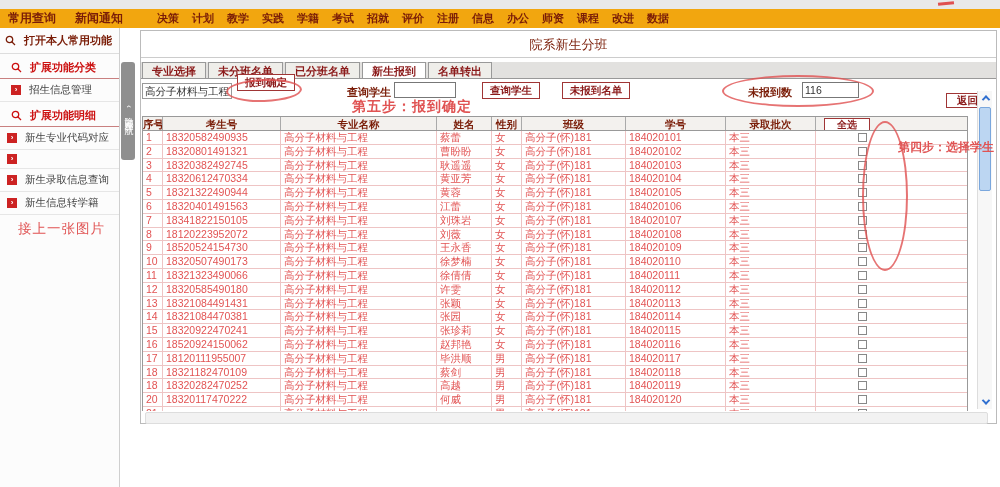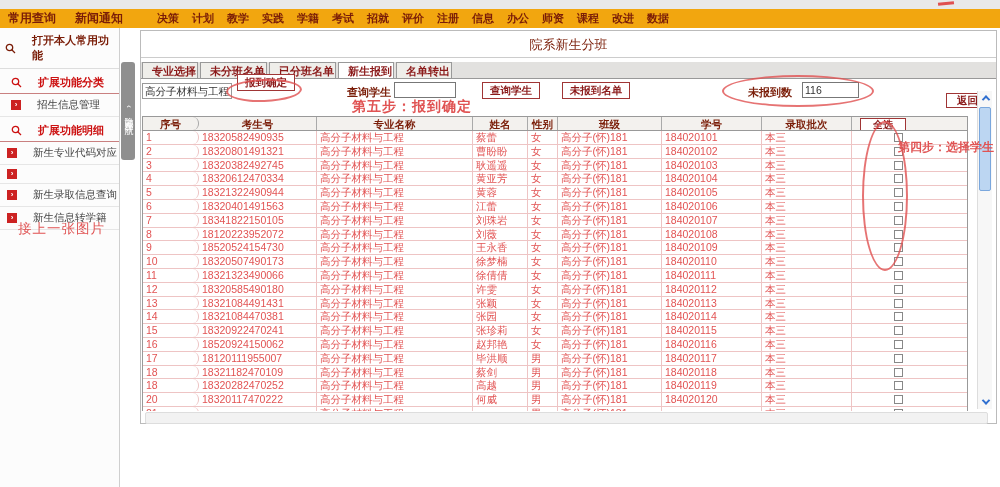--- a/index.html
+++ b/index.html
@@ -17,21 +17,21 @@
   }
   .nav-featured-wrap { display:flex; }
   .nav-featured { font-size:12px; margin-right:19px; cursor:pointer; white-space:nowrap; }
   .nav-items-wrap { display:flex; margin-left:15px; }
   .nav-item { font-size:11px; margin-right:13px; cursor:pointer; white-space:nowrap; }
   
   .sidebar {
     position:absolute; left:0; top:28px; width:120px; height:459px;
     background:#fcfcfc; border-right:1px solid #cfcfcf;
   }
-  .sb-row { display:flex; align-items:center; gap:16px; }
+  .sb-row { display:flex; align-items:center; gap:8px; }
   .sb-user { padding:5px 2px 5px 5px; color:#7a1d08; font-weight:bold; font-size:11px; border-bottom:1px solid #ddd; }
   .sb-header { padding:6px 2px 3px 11px; color:#cc1111; font-weight:bold; font-size:11px; border-bottom:1px solid #c98080; }
   .sb-item { padding:4px 2px 4px 7px; color:#444; font-size:10.5px; border-bottom:1px solid #e6e6e6; cursor:pointer; }
   .sb-item.cat { padding-left:11px; }
   .mag { flex:none; }
   .redsq {
     flex:none; width:10px; height:10px; background:#cc2222; color:#fff;
     font-size:8px; line-height:10px; text-align:center; font-weight:bold;
   }
   .sb-note { position:absolute; left:18px; top:192px; color:#e05353; font-size:13.5px; letter-spacing:1px; white-space:nowrap; }
@@ -46,21 +46,21 @@
     background:#fff; border:1px solid #bbb;
   }
   .panel-header { height:27px; border-bottom:1px solid #ccc; text-align:center; }
   .panel-title { line-height:27px; color:#7a1d08; font-weight:normal; font-size:13px; }
   .tab-strip {
     position:relative; margin-top:4px; height:17px; background:#e2e1df;
     border-bottom:1px solid #999; display:flex; padding-left:1px;
   }
   .tab {
     flex:none; border:1px solid #999; border-bottom:none; background:#efeeea;
-    color:#8b1a1a; font-weight:bold; font-size:11px; padding:1px 1px 0 9px;
+    color:#8b1a1a; font-weight:bold; font-size:11px; padding:1px 9px 0 9px;
     margin-right:2px; cursor:pointer; white-space:nowrap;
   }
   .tab.active { background:#fff; position:relative; top:0; }
   
   .ctl { position:absolute; }
   .major-box { left:1px; top:52px; width:90px; height:16px; border:1px solid #999; background:#fff; color:#333; font-size:10.5px; line-height:14px; padding-left:2px; cursor:pointer; white-space:nowrap; overflow:hidden; }
   .btn {
     background:#fff; border:1px solid #a03535; color:#8b1a1a; font-weight:bold;
     font-size:10.5px; height:17px; line-height:15px; text-align:center; cursor:pointer;
     font-family:"Liberation Sans", sans-serif;
@@ -83,21 +83,21 @@
     text-align:center; border-right:1px solid #aaa; overflow:hidden; white-space:nowrap;
   }
   .th:last-child { border-right:none; }
   .tbody { height:280px; overflow:hidden; }
   .trow { display:flex; height:13.8px; border-bottom:1px solid #eec4c4; }
   .td {
     flex:none; color:#e25353; font-size:10.5px; line-height:13px; padding-left:3px;
     border-right:1px solid #eec4c4; overflow:hidden; white-space:nowrap;
   }
   .td:last-child { border-right:none; }
-  .c-seq   { width:56px;border-radius:6px; }
+  .c-seq   { width:20px; }
   .c-exam  { width:118px; }
   .c-major { width:156px; }
   .c-name  { width:55px; }
   .c-gender{ width:30px; }
   .c-class { width:104px; }
   .c-sid   { width:100px; }
   .c-batch { width:90px; }
   .c-check { width:137px; padding-left:0; }
   .cb { display:inline-block; width:9px; height:9px; border:1px solid #888; background:#fff; margin:2px 0 0 42px; cursor:pointer; }
   .btn-selall { display:inline-block; width:46px; margin-left:8px; height:13px; line-height:11px; font-size:10px; }

